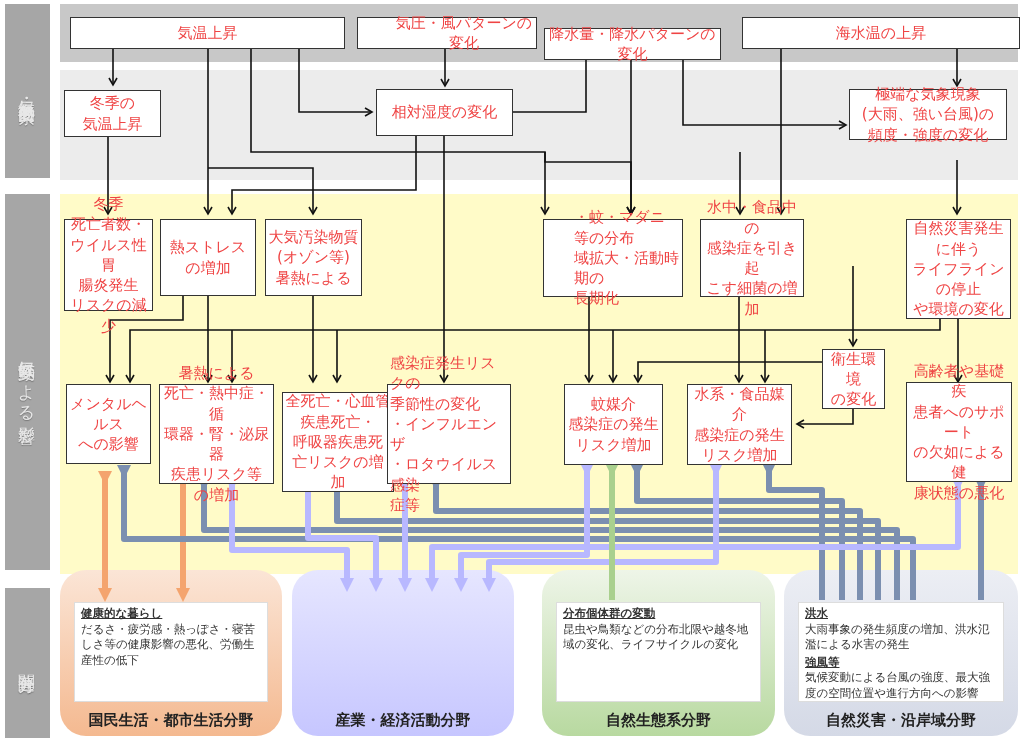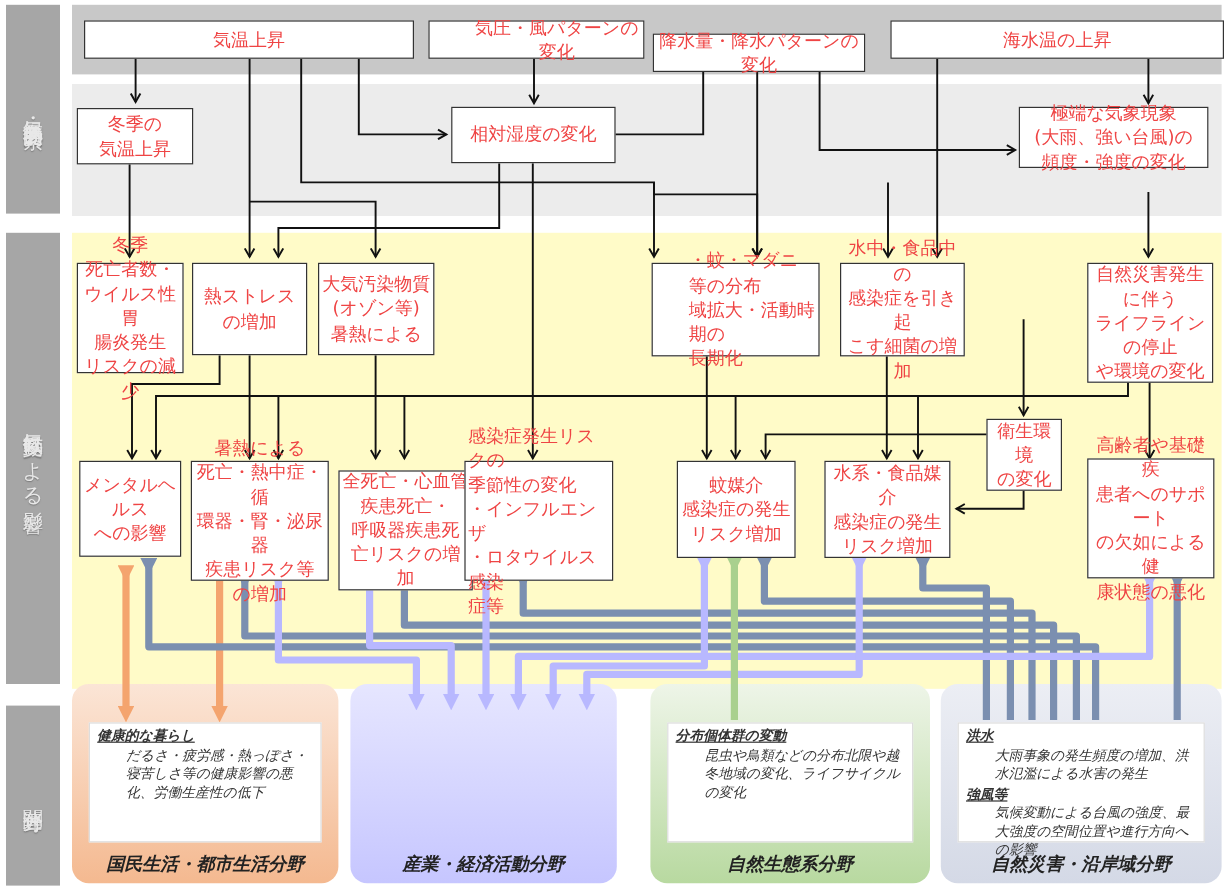--- a/index.html
+++ b/index.html
@@ -8,26 +8,26 @@
   .side { position:absolute; left:5px; width:45px; background:#a6a6a6; color:#e8e8e8;
           display:flex; align-items:center; justify-content:center;
           writing-mode:vertical-rl; font-size:17px; letter-spacing:1px;
           text-shadow:0 1px 1px #777; }
   .band { position:absolute; left:60px; right:6px; }
   .box { position:absolute; background:#fff; border:1.5px solid #333;
          box-sizing:border-box; display:flex; align-items:center; justify-content:center;
          text-align:center; font-size:15px; line-height:1.35; white-space:pre-line;
          padding:2px; color:#ef4444; }
   .box.left { text-align:left; justify-content:flex-start; }
-  .sector { position:absolute; top:570px; height:166px; border-radius:14px;font-style:italic; }
+  .sector { position:absolute; top:570px; height:166px; border-radius:26px; }
   .sector .inner { position:absolute; left:14px; right:14px; top:32px; height:100px; background:#fff;
                    border:1px solid #ddd; box-sizing:border-box; padding:3px 6px;
                    font-size:11.5px; line-height:1.35; color:#333; }
   .sector .inner .h { font-weight:bold; text-decoration:underline; display:block; }
-  .sector .inner .t { display:block;margin-left:24px; }
+  .sector .inner .t { display:block; }
   .sector .foot { position:absolute; left:0; right:0; bottom:6px; text-align:center;
                   font-weight:bold; font-size:15px; color:#222; }
   svg.overlay { position:absolute; left:0; top:0; }
 </style>
 </head>
 <body>
 
 <div class="side" style="top:4px;height:174px;">気候・自然的要素</div>
 <div class="side" style="top:194px;height:376px;">気候変動による影響</div>
 <div class="side" style="top:588px;height:150px;">関連分野</div>

